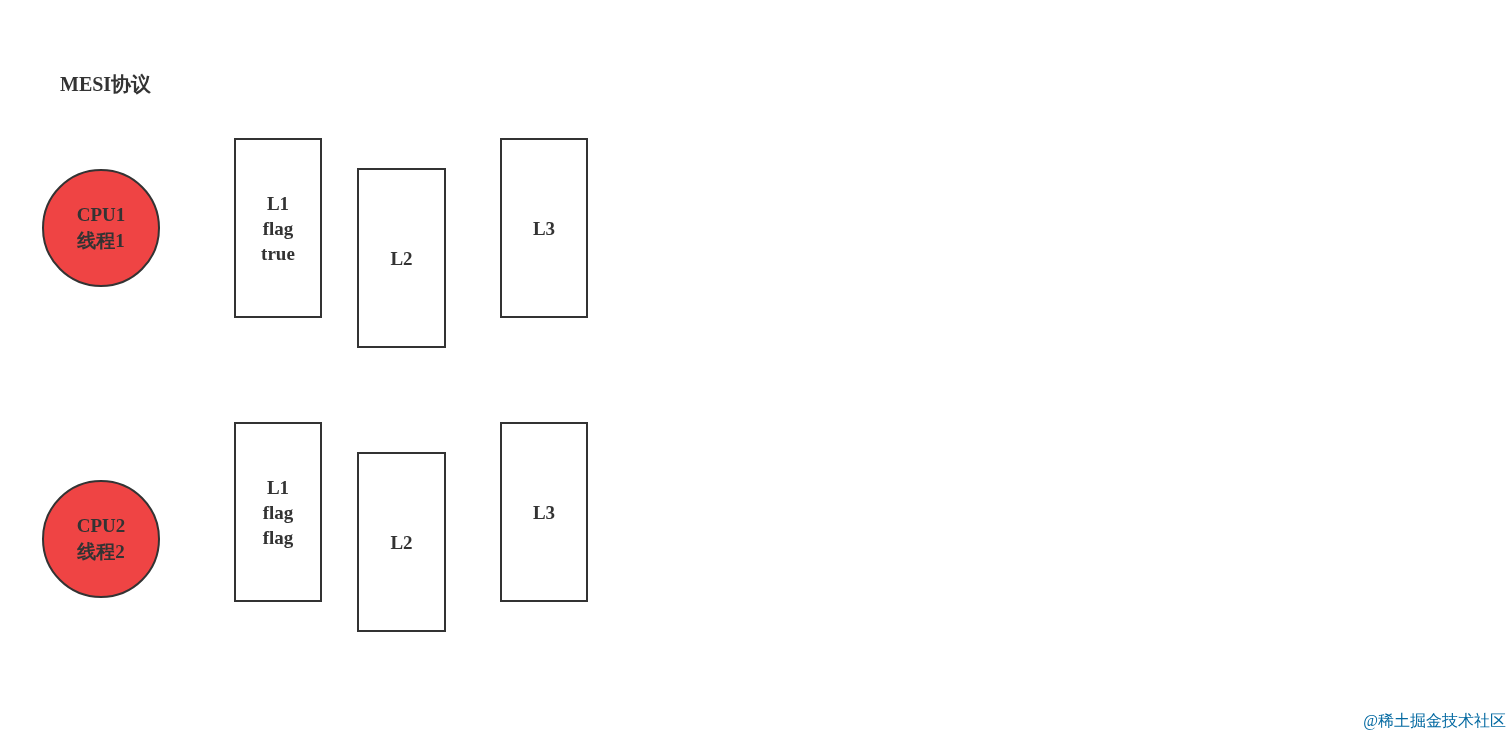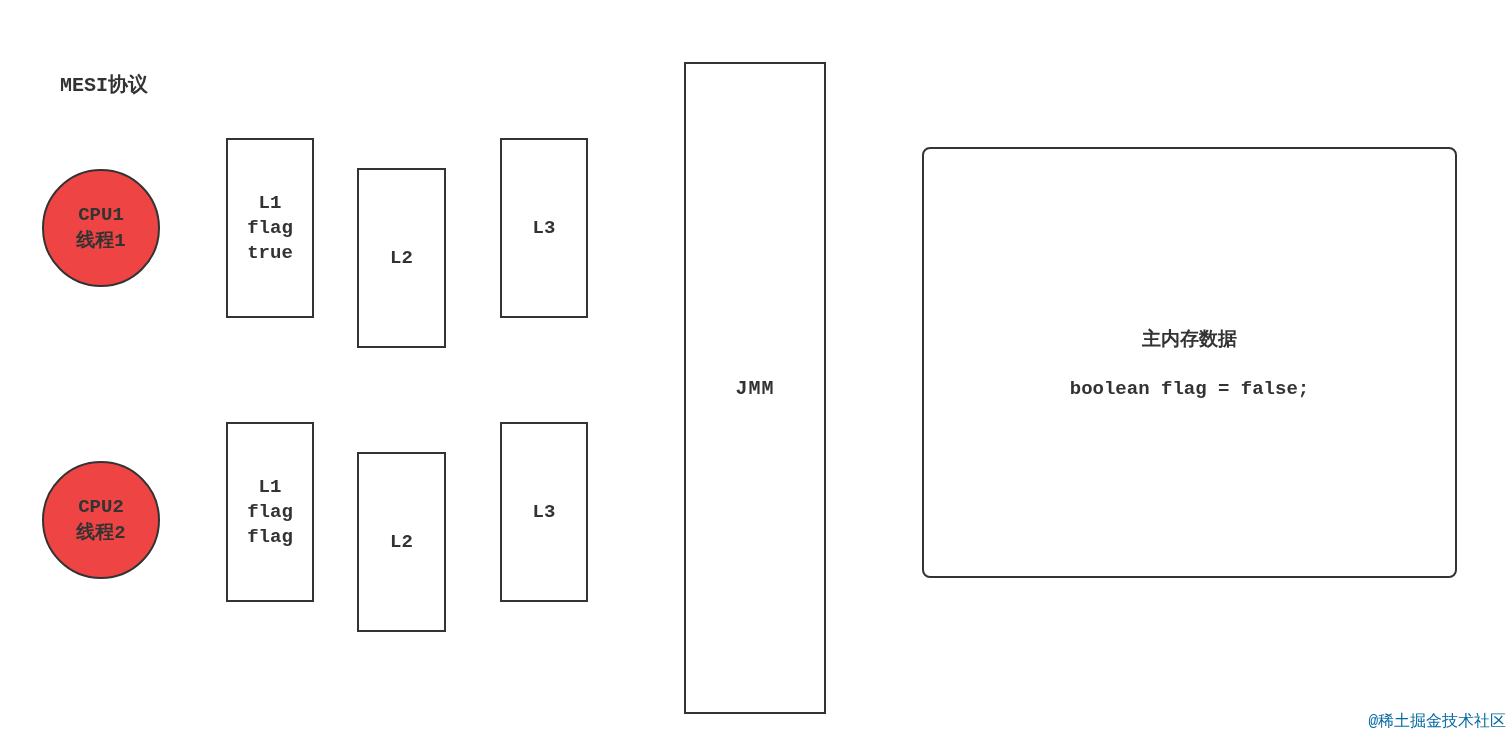--- a/index.html
+++ b/index.html
@@ -5,21 +5,21 @@
   html, body {
     margin: 0;
     padding: 0;
     background: #ffffff;
   }
   .canvas {
     position: relative;
     width: 1509px;
     height: 738px;
     background: #ffffff;
-    font-family: Liberation Mono, monospace;
+    font-family: Liberation Serif, serif;
     color: #333333;
     overflow: hidden;
   }
   .abs { position: absolute; }
 
   .diagram-title {
     left: 60px;
     top: 71px;
     font-size: 20px;
     font-weight: bold;
@@ -36,40 +36,40 @@
     display: flex;
     flex-direction: column;
     align-items: center;
     justify-content: center;
     text-align: center;
     font-size: 19px;
     font-weight: bold;
     line-height: 26px;
   }
   .cpu1 { left: 42px; top: 169px; }
-  .cpu2 { left: 42px; top: 461px; }
+  .cpu2 { left: 42px; top: 480px; }
 
   .cache-box {
     width: 88px;
     height: 180px;
     border: 2px solid #333333;
     background: #ffffff;
     box-sizing: border-box;
     display: flex;
     flex-direction: column;
     align-items: center;
     justify-content: center;
     text-align: center;
     font-size: 19px;
     font-weight: bold;
     line-height: 25px;
   }
   .row1 { top: 138px; }
   .row2 { top: 422px; }
-  .col-l1 { left: 226px; }
+  .col-l1 { left: 234px; }
   .col-l2 { left: 357px; width: 89px; margin-top: 30px; }
   .col-l3 { left: 500px; }
 
   .jmm-box {
     left: 684px;
     top: 62px;
     width: 142px;
     height: 652px;
     border: 2.5px solid #333333;
     background: #ffffff;
@@ -153,24 +153,17 @@
   </div>
 
   <div class="abs cache-box row2 col-l2">
     <span>L2</span>
   </div>
 
   <div class="abs cache-box row2 col-l3">
     <span>L3</span>
   </div>
 
-  <div class="abs jmm-box">
-    <span>JMM</span>
-  </div>
 
-  <div class="abs main-memory-box">
-    <div class="main-memory-title">主内存数据</div>
-    <div class="main-memory-code">boolean flag = false;</div>
-  </div>
 
   <div class="abs watermark">@稀土掘金技术社区</div>
 
 </div>
 
 </body></html>

